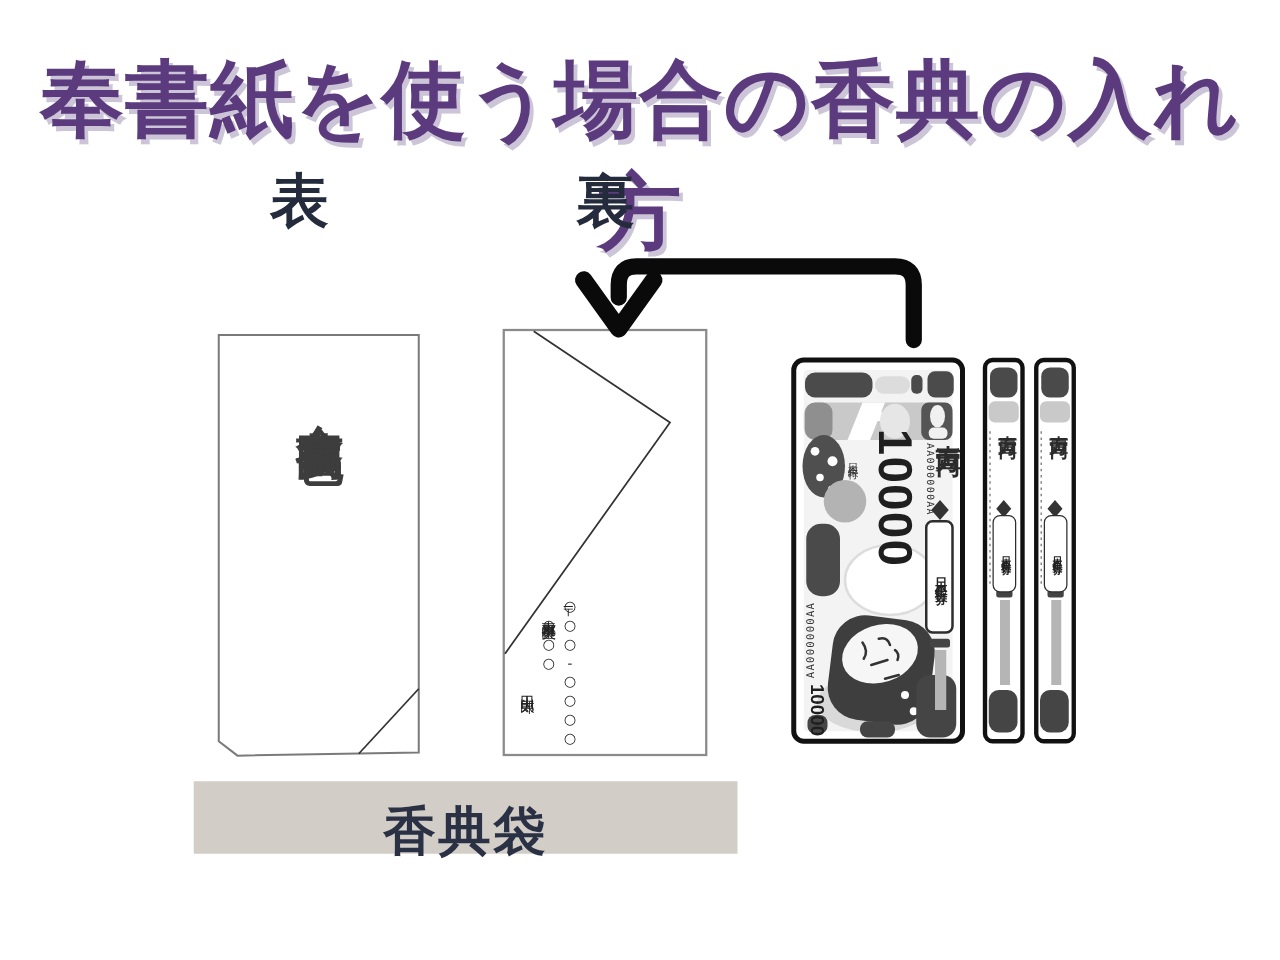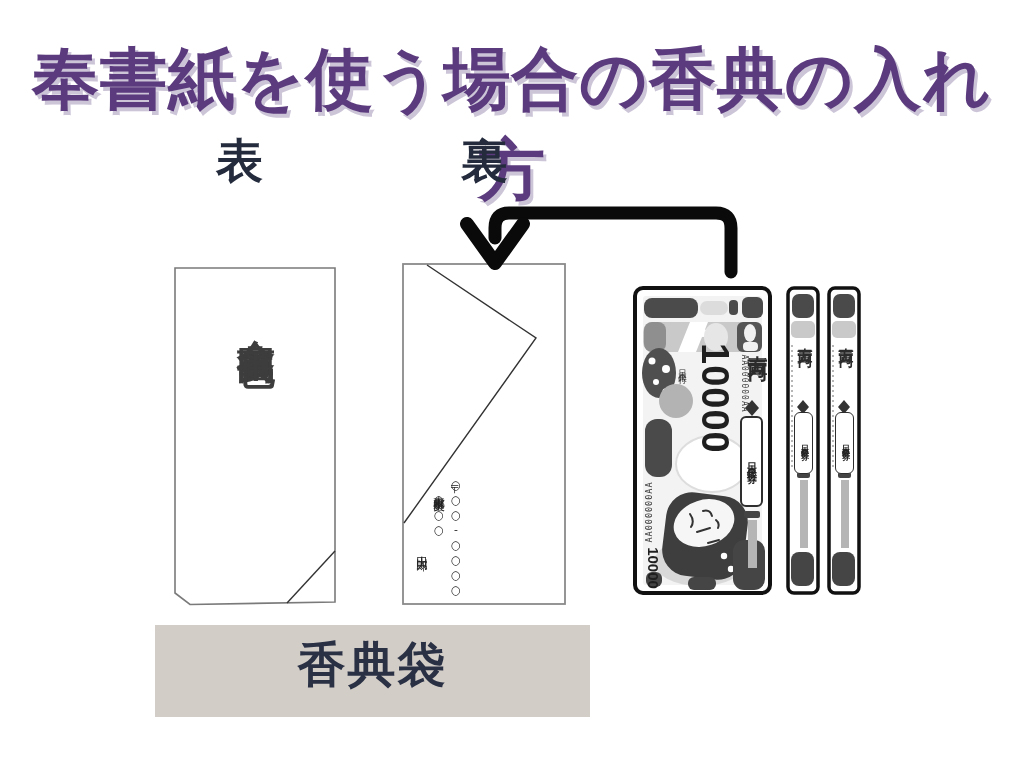--- a/index.html
+++ b/index.html
@@ -13,21 +13,21 @@
   #label-front{left:216px;}
   #label-back{left:461px;}
   #amount{left:236px;top:309px;font-size:38px;font-weight:600;color:#3d3d3d;
           letter-spacing:3px;font-family:"DejaVu Serif",serif;line-height:1.05;}
   #address{left:413px;top:477px;height:132px;font-size:11.5px;line-height:17px;
            color:#222;font-family:"DejaVu Serif",serif;letter-spacing:1px;}
   #address .col{display:block;}
   #addr-postal{text-indent:0;}
   #addr-street{text-indent:10px;}
   #addr-name{text-indent:70px;}
-  .caption-box{top:625px;height:92px;background:#d3cdc7;color:#2a3145;font-size:48px;
+  .caption-box{top:625px;height:58px;background:#d3cdc7;color:#2a3145;font-size:42px;
                font-weight:700;text-align:center;line-height:80px;letter-spacing:2px;}
   #caption-envelope{left:155px;width:435px;}
   #caption-bills{left:635px;width:245px;}
   .billtext{color:#222;}
   #bill-kanji{left:745px;top:340px;font-size:20px;font-weight:700;letter-spacing:4px;color:#2b2b2b;}
   #bill-bank{left:677px;top:363px;font-size:8.5px;letter-spacing:2px;color:#333;}
   #bill-number{left:659px;top:376px;width:110px;height:44px;transform:rotate(90deg);
                font-size:38px;font-weight:700;letter-spacing:1px;text-align:center;color:#1f1f1f;}
   #bill-serial-r{left:708px;top:378px;width:70px;height:11px;transform:rotate(90deg);
                  font-size:8px;font-family:"DejaVu Sans Mono",monospace;letter-spacing:1px;text-align:center;color:#333;}

